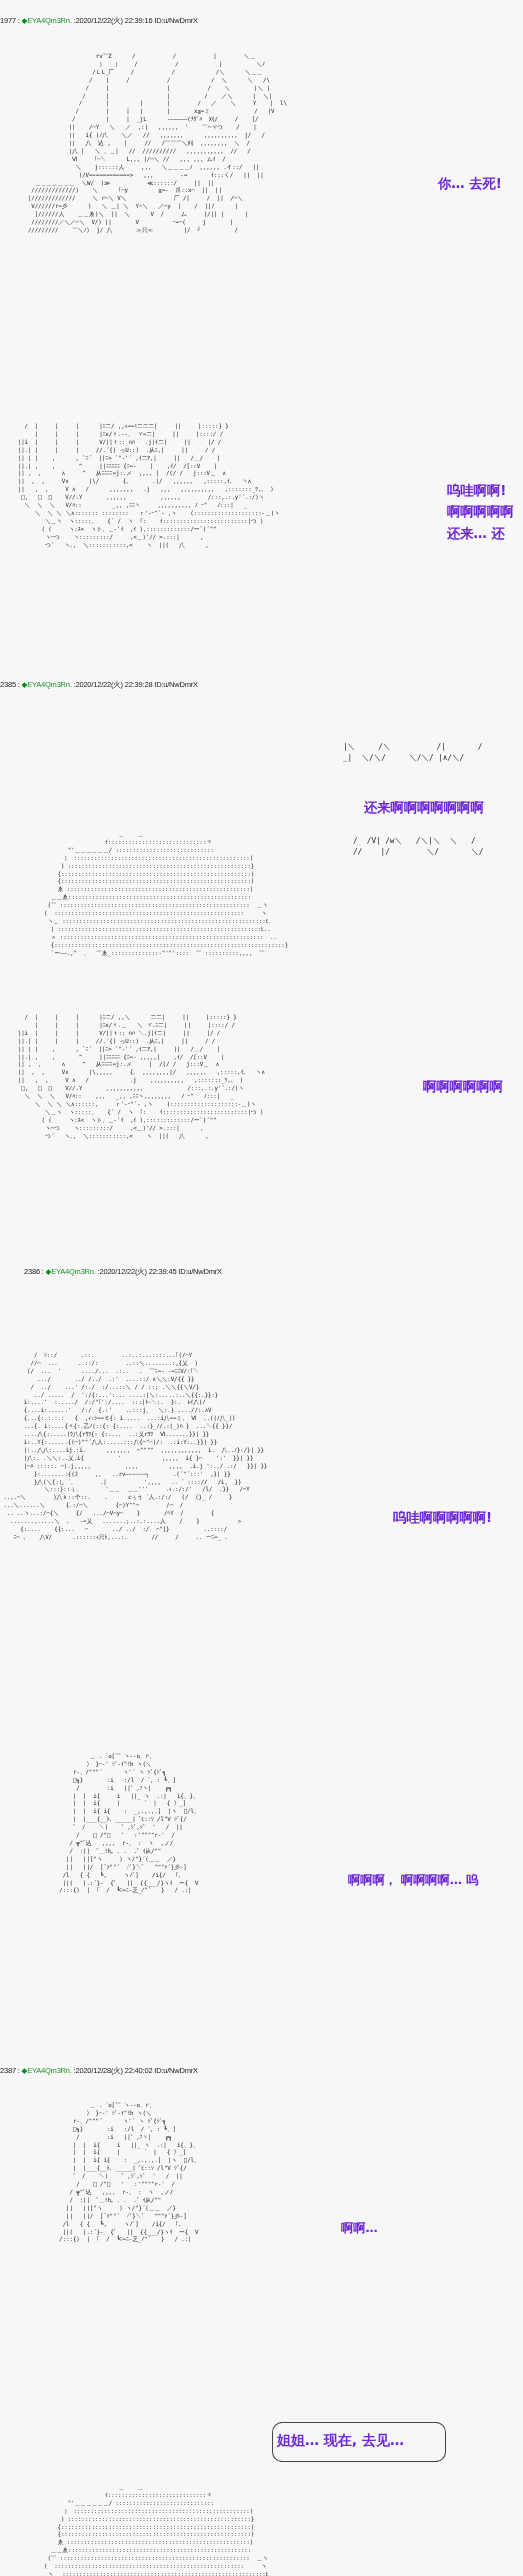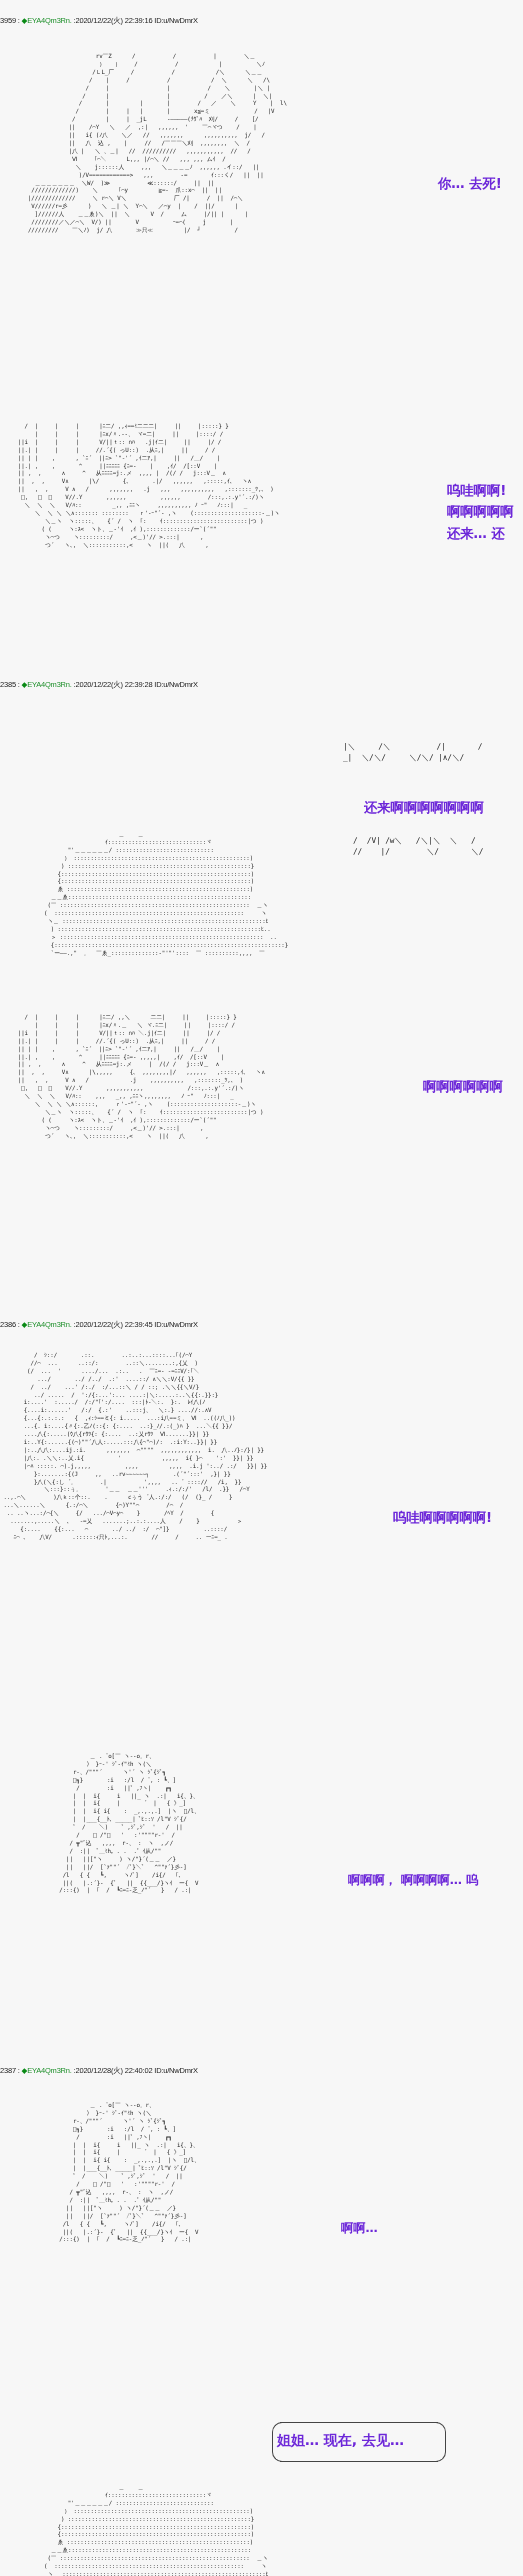--- a/index.html
+++ b/index.html
@@ -14,21 +14,21 @@
             font-size:13.3px; line-height:21px; white-space:pre; color:#6d28d9; }
   .bubble { position:absolute; border:1.1px solid #444; border-left:none; border-right:none; }
   .bubble::before, .bubble::after { content:""; position:absolute; top:-1.1px; bottom:-1.1px; width:9px; border:1.1px solid #444; }
   .bubble::before { left:-7.8px; border-right:none; border-radius:10px 0 0 10px; }
   .bubble::after { right:-7.8px; border-left:none; border-radius:0 10px 10px 0; }
 </style>
 </head>
 <body>
 
 <div class="post-header" style="top:15.5px;">
-  <span>3959</span><span> : </span><span class="diamond">◆</span><span class="trip">EYA4Qm3Rn.</span><span> :2020/12/22(火) 22:39:16</span><span> ID:u/NwDmrX</span>
+  <span>1977</span><span> : </span><span class="diamond">◆</span><span class="trip">EYA4Qm3Rn.</span><span> :2020/12/22(火) 22:39:16</span><span> ID:u/NwDmrX</span>
 </div>
 <pre class="aa" style="top:53px; left:11px;">                         rv￣Z      /           /           |        ＼＿
                           ）   ）    /           /            |          ＼ﾉ
                         /ＬL_厂     /           /            /＼      ＼＿＿
                        /    |     /           /            /  ＼      ＼   /\
                       /     |                 |           /    ＼       |＼ |
                      /      |                 |          /    ／＼      |  ＼|
                     /       |         |       |        /   ／    ＼     Y    |  l\
                    /        |     |   |       |       x≦=ミ             /   |V
                   /         |     |  _jL      -―――――(ﾁｳﾞﾊ  刈/     /    [/
@@ -104,21 +104,21 @@
   ||   ,  ,     V ∧   /            .j    ,,,,,,,,,,   ,:::::::_ﾂ,、 )
    ﾞ,   ＼  ＼    V//.Y       ,,,,,,,,,,,             /:::,.:.y'´.:/)ヽ
     ＼  ＼  ＼   V/ﾊ::    ,,,   _,, ,ﾆﾆヽ,,,,,,,,   ﾉ ｰ"   ﾉ:::|   _
        ＼  ＼ ＼ ＼∧::::::,     ｒ'-ｰ"´- ,ヽ    (::::::::::::::::::::-＿)ヽ
           ＼＿ヽ  ヽ:::::、   {´ /  ヽ  ｢:    ｲ:::::::::::::::::::::::::|つ )
          ( (     ヽ:ｽ&lt;  ヽト、＿-'ｲ  ,ｲ ),:::::::::::::/ー`(´""
           ヽ⌒つ    ヽ:::::::::/     ,&lt;＿)'// &gt;.:::|      ,
           つ´   ヽ､,  ＼:::::::::::,&lt;    ヽ  ||(   八      ,</pre>
 <div class="speech" style="top:1076px; left:423px;">啊啊啊啊啊啊</div>
 
-<div class="post-header" style="top:1320px;">
+<div class="post-header" style="top:1267px;margin-left:24px;">
   <span>2386</span><span> : </span><span class="diamond">◆</span><span class="trip">EYA4Qm3Rn.</span><span> :2020/12/22(火) 22:39:45</span><span> ID:u/NwDmrX</span>
 </div>
 <pre class="aa" style="top:1352px; left:0px;">          /  ｼ::/       .::.        ..:..:...::::...｢(/⌒Y
          //⌒  ...      ..::/:        ..::＼........:,{乂  )
         (/  ...  '      ..../...  .:..   .  ￣ﾆ=- -=ﾆﾆV/:｢＼
            .../       ../ /../  .:'  ....::/ ∧＼＼:V/{{ }}
          /  ../    ...' /:./  :/...::＼ / / ::; .＼＼{{＼V/}
           ../ .....  /  ':/{:...':... ....:|＼:.....:..＼{{:.}}:}
        i:....'  :...../  /:/"｢':/....  :::|ﾄ-＼:.  }:.  ﾚｲ八(ﾉ
        {....i:......'   /:/  {.:'    ..:::j、  ＼:.} ....//:.∧V

